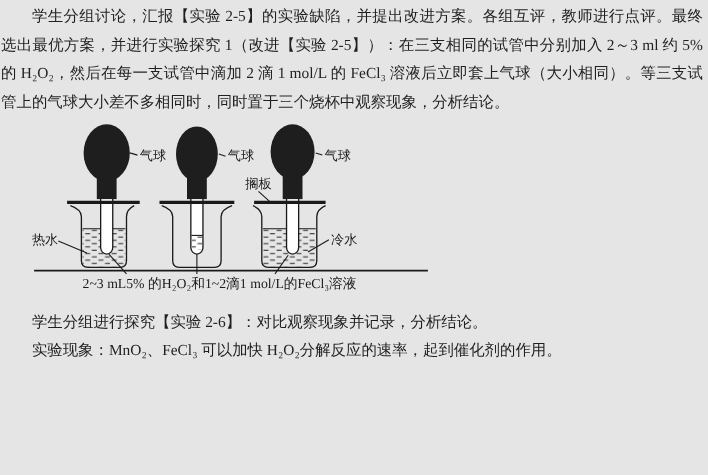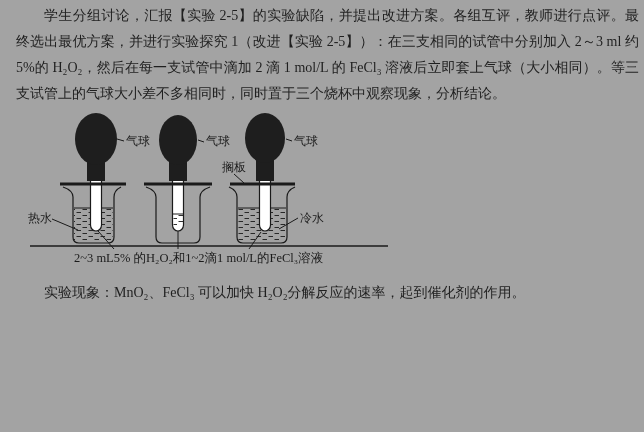--- a/index.html
+++ b/index.html
@@ -5,38 +5,38 @@
   html, body {
     margin: 0;
     padding: 0;
     background: #ffffff;
   }
   .page {
     position: relative;
     width: 644px;
     height: 432px;
     box-sizing: border-box;
-    padding: 3px 5px 0 16px;
-    background: #a3a3a3;
+    padding: 3px 5px 0 1px;
+    background: #e5e5e5;
     color: #1f1f1f;
     font-family: "Liberation Serif", "DejaVu Serif", serif;
     font-size: 14px;
     line-height: 26px;
     overflow: hidden;
   }
   .para {
     margin: 0;
     text-indent: 2em;
     text-align: justify;
   }
   .para.kai {
     font-style: italic;
   }
   figure.apparatus-figure {
-    margin: 2px 0 2px 12px;
+    margin: 2px 0 2px 28px;
     padding: 0;
   }
   .fig-label {
     font-family: "Liberation Serif", "DejaVu Serif", serif;
     font-size: 12px;
     fill: #1a1a1a;
     font-style: normal;
   }
   .fig-caption {
     font-family: "Liberation Serif", "DejaVu Serif", serif;
@@ -127,15 +127,16 @@
         <line class="ink-thin" x1="206" y1="65" x2="216" y2="74"></line>
         <text class="fig-label" x="194" y="62">搁板</text>
         <line class="ink-thin" x1="270" y1="109" x2="251" y2="120"></line>
         <text class="fig-label" x="272" y="113">冷水</text>
       </g>
 
       <text class="fig-caption" x="46" y="153">2~3 mL5% 的H₂O₂和1~2滴1 mol/L的FeCl₃溶液</text>
     </svg>
   </figure>
 
+  <p class="para">学生分组进行探究【实验 2-6】：对比观察现象并记录，分析结论。</p>
   <p class="para">实验现象：MnO₂、FeCl₃ 可以加快 H₂O₂分解反应的速率，起到催化剂的作用。</p>
 
 </div>
 
 </body></html>

